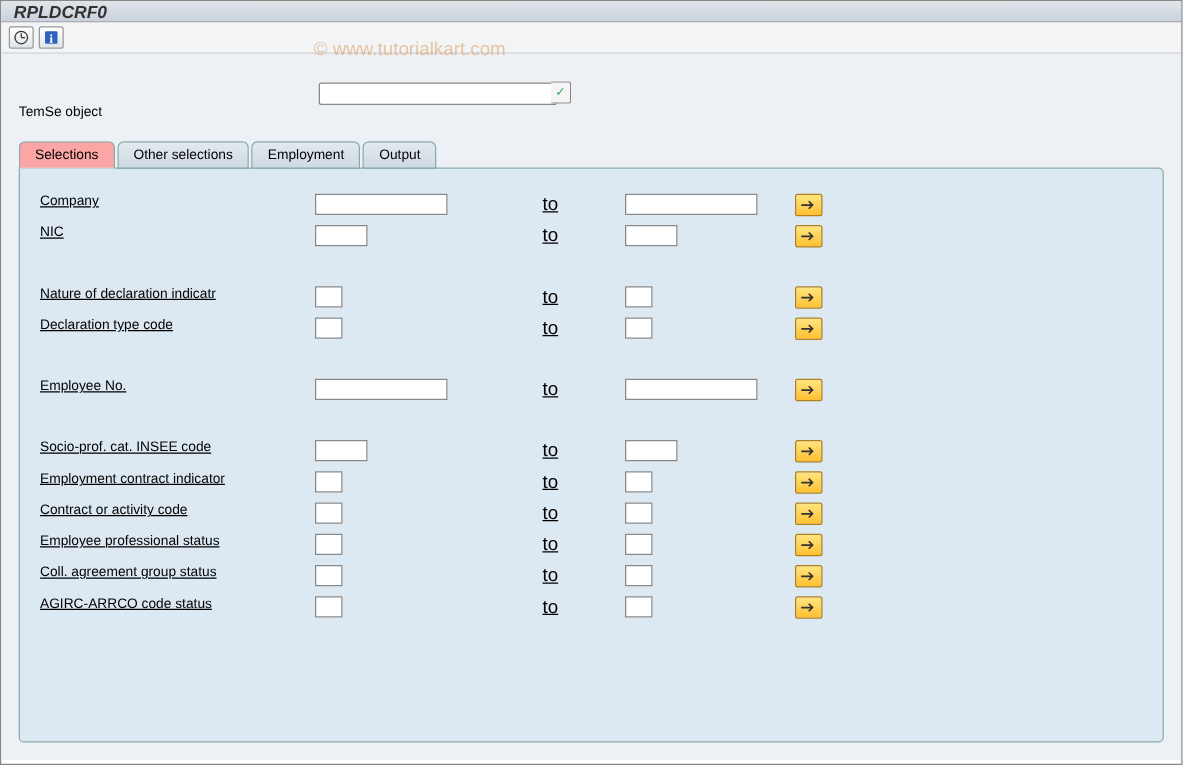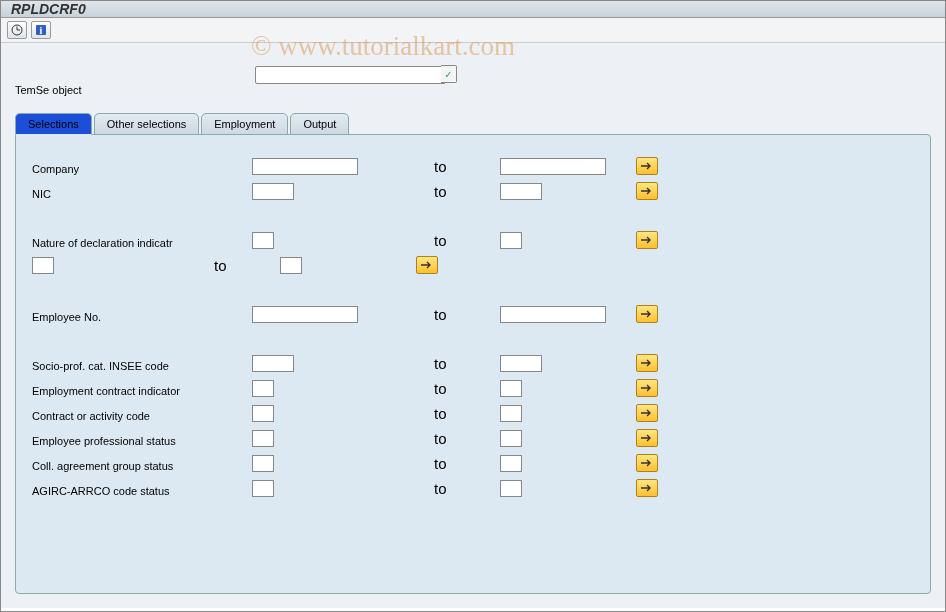--- a/index.html
+++ b/index.html
@@ -43,23 +43,23 @@
       border: 1px solid #999;
       background: linear-gradient(to bottom, #fff, #e0e5ea);
       border-radius: 2px;
       cursor: pointer;
       font-size: 11px;
     }
     .watermark {
       position: absolute;
       left: 250px;
       top: 30px;
-      font-size: 27px;
+      font-size: 15px;
       color: rgba(220, 150, 80, 0.5);
-      font-family: Liberation Serif, serif;
+      font-family: Liberation Sans, sans-serif;
       pointer-events: none;
       z-index: 5;
     }
     .upper-section {
       padding: 10px 14px 8px 14px;
       background: #edf1f5;
       display: flex;
       align-items: center;
     }
     .upper-section .label {
@@ -103,35 +103,36 @@
       padding: 4px 12px;
       border: 1px solid #8aa;
       background: linear-gradient(to bottom, #e2eaf0, #cfd9e2);
       margin-right: 2px;
       border-top-left-radius: 5px;
       border-top-right-radius: 5px;
       cursor: pointer;
       font-size: 11px;
     }
     .tab.active {
-      background: #1d4ed8;
+      background: #fca5a5;
       border-bottom: 1px solid #dde9f2;
     }
     .tab-content {
       border: 1px solid #8aa;
       padding: 20px 16px;
       background: linear-gradient(to bottom, #dde9f2, #dde9f2);
       border-radius: 0 4px 4px 4px;
       min-height: 460px;
     }
     .field-row {
       display: flex;
-      align-items: flex-end;
+      align-items: flex-start;
       margin-bottom: 5px;
       height: 20px;
+      text-decoration: underline;
     }
     .field-row.spacer {
       height: 22px;
       margin-bottom: 2px;
     }
     .field-label {
       width: 220px;
       font-size: 11px;
     }
     .input-medium {
@@ -268,20 +269,21 @@
           <input class="input-tiny" style="">
         </span>
       <span class="range-btn">
         <svg viewBox="0 0 14 10">
             <path d="M1 5 L10 5 M7 2 L10 5 L7 8" stroke="#333" stroke-width="1.4" fill="none"></path>
           </svg>
       </span>
     </div>
 
     <div class="field-row">
+      <span class="field-label">Declaration type code</span>
       <span class="from-cell">
           <input class="input-tiny" style="">
         </span>
       <span class="to-cell">to</span>
       <span class="to-input-cell">
           <input class="input-tiny" style="">
         </span>
       <span class="range-btn">
         <svg viewBox="0 0 14 10">
             <path d="M1 5 L10 5 M7 2 L10 5 L7 8" stroke="#333" stroke-width="1.4" fill="none"></path>

